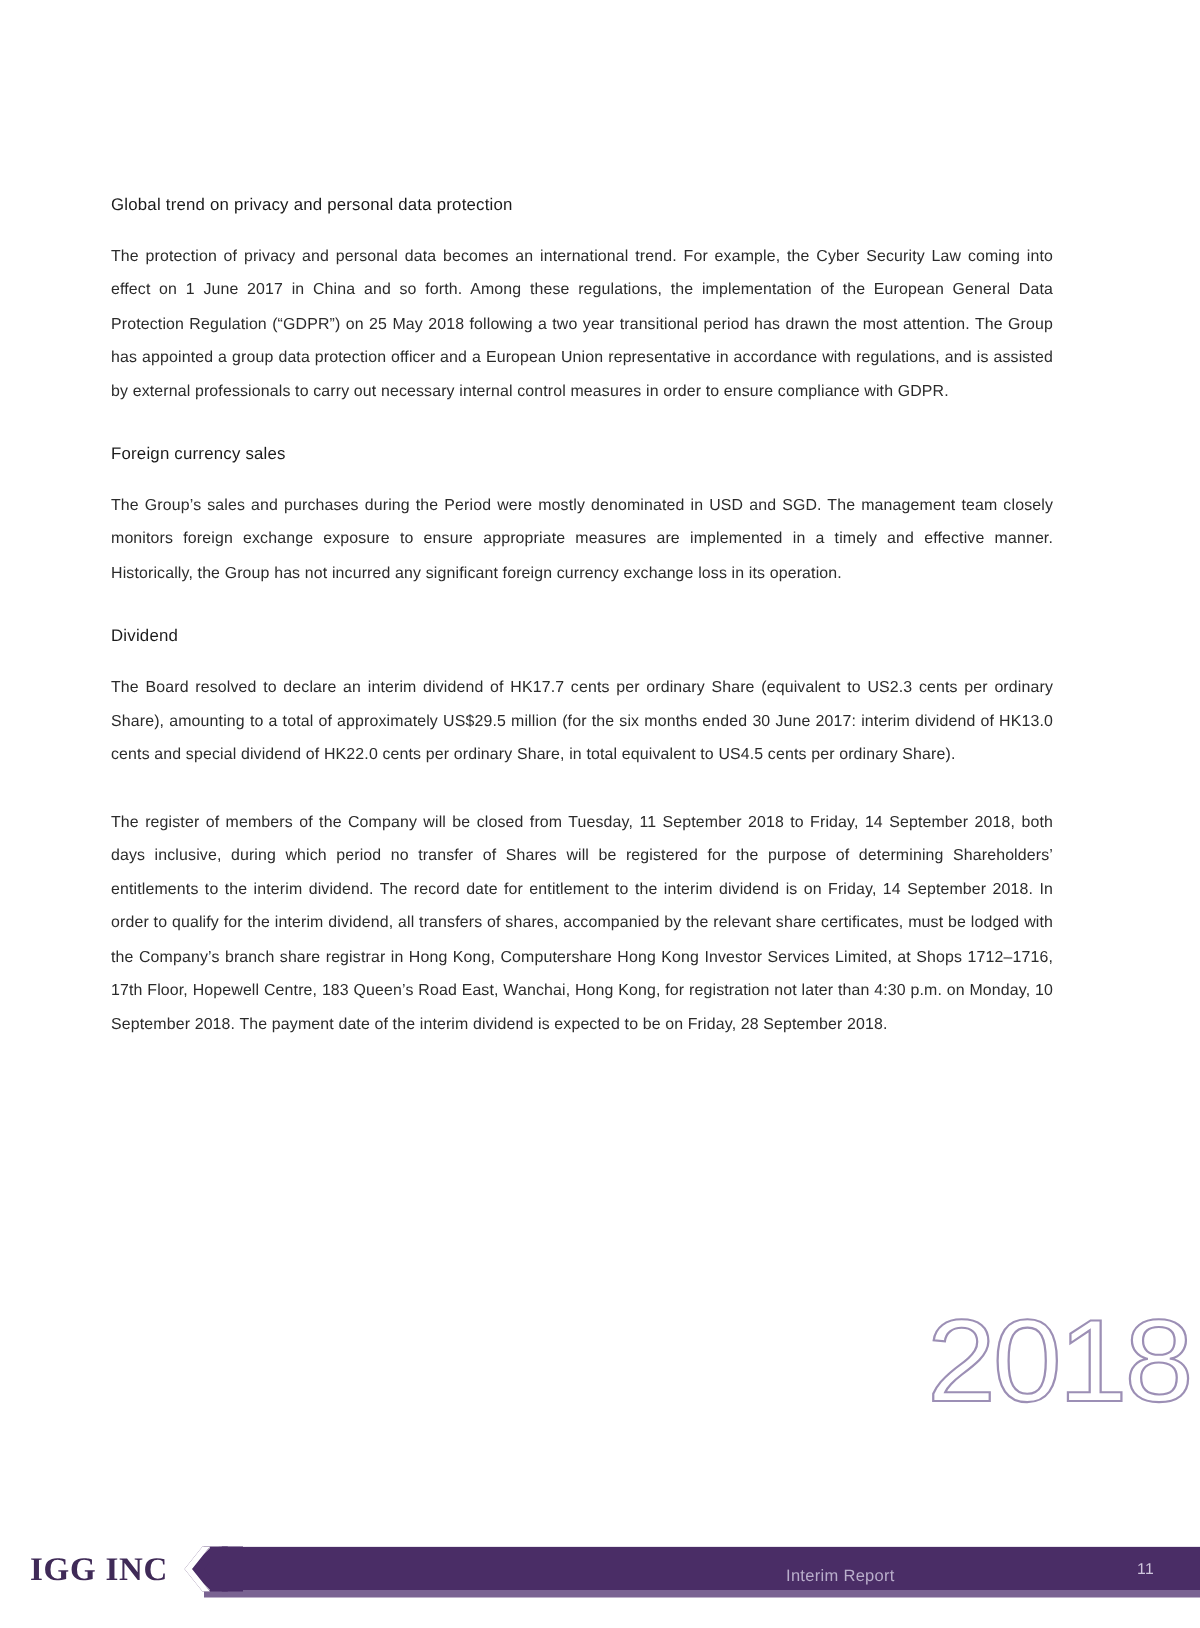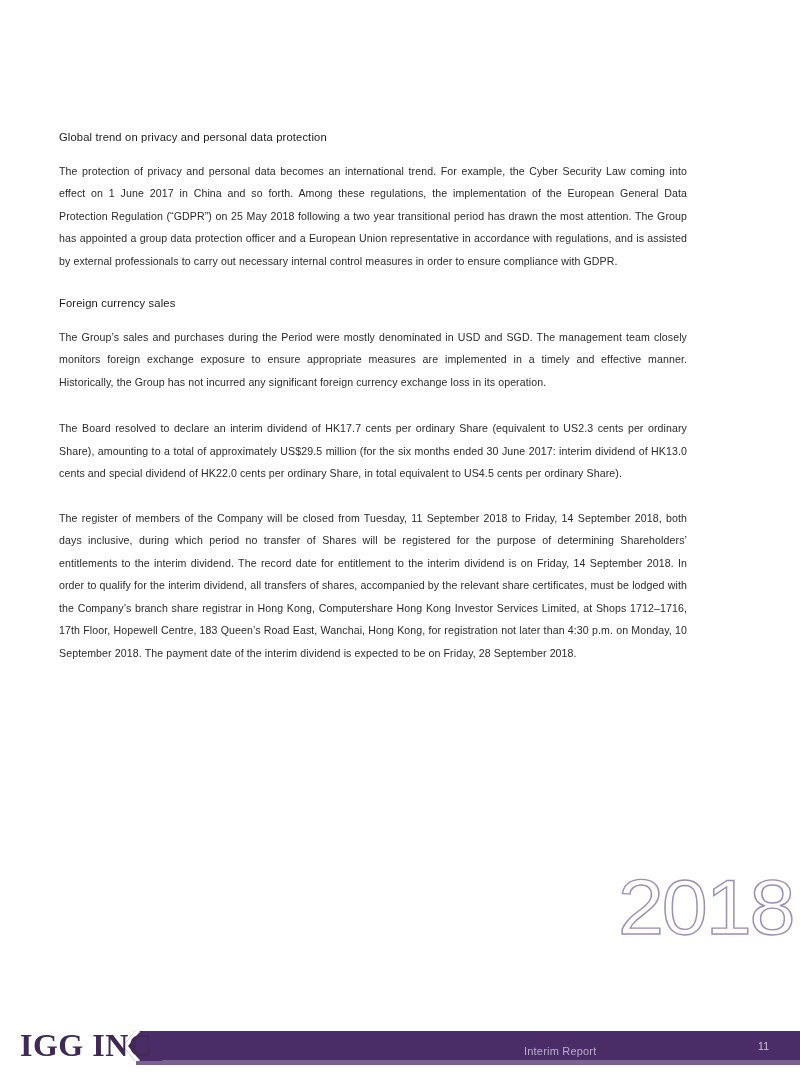--- a/index.html
+++ b/index.html
@@ -16,21 +16,21 @@
     overflow: hidden;
   }
 
   .page {
     position: absolute;
     inset: 0;
   }
 
   .content {
     position: absolute;
-    left: 59px;
+    left: 74px;
     top: 130px;
     width: 628px;
   }
 
   .section-heading {
     font-size: 11.2px;
     font-weight: 400;
     color: #1a1a1a;
     letter-spacing: 0.15px;
     margin: 0 0 14px 0;
@@ -107,21 +107,21 @@
   }
 
   .logo-text {
     position: absolute;
     left: 20px;
     top: 1031px;
     height: 29px;
     display: flex;
     align-items: center;
     font-family: "Liberation Serif", serif;
-    font-size: 32px;
+    font-size: 22px;
     font-weight: 700;
     color: #3f2a57;
     letter-spacing: 0.5px;
     z-index: 4;
     white-space: nowrap;
   }
 
   .interim-label {
     position: absolute;
     left: 524px;
@@ -158,20 +158,21 @@
 
   <div class="content">
 
     <h2 class="section-heading">Global trend on privacy and personal data protection</h2>
     <p class="body-para last-in-section">The protection of privacy and personal data becomes an international trend. For example, the Cyber Security Law coming into effect on 1 June 2017 in China and so forth. Among these regulations, the implementation of the European General Data Protection Regulation (“GDPR”) on 25 May 2018 following a two year transitional period has drawn the most attention. The Group has appointed a group data protection officer and a European Union representative in accordance with regulations, and is assisted by external professionals to carry out necessary internal control measures in order to ensure compliance with GDPR.</p>
 
     <h2 class="section-heading">Foreign currency sales</h2>
     <p class="body-para last-in-section">The Group’s sales and purchases during the Period were mostly denominated in USD and SGD. The management team closely monitors foreign exchange exposure to ensure appropriate measures are implemented in a timely and effective manner. Historically, the Group has not incurred any significant foreign currency exchange loss in its operation.</p>
 
 
+    <h2 class="section-heading">Dividend</h2>
     <p class="body-para">The Board resolved to declare an interim dividend of HK17.7 cents per ordinary Share (equivalent to US2.3 cents per ordinary Share), amounting to a total of approximately US$29.5 million (for the six months ended 30 June 2017: interim dividend of HK13.0 cents and special dividend of HK22.0 cents per ordinary Share, in total equivalent to US4.5 cents per ordinary Share).</p>
     <p class="body-para">The register of members of the Company will be closed from Tuesday, 11 September 2018 to Friday, 14 September 2018, both days inclusive, during which period no transfer of Shares will be registered for the purpose of determining Shareholders’ entitlements to the interim dividend. The record date for entitlement to the interim dividend is on Friday, 14 September 2018. In order to qualify for the interim dividend, all transfers of shares, accompanied by the relevant share certificates, must be lodged with the Company’s branch share registrar in Hong Kong, Computershare Hong Kong Investor Services Limited, at Shops 1712–1716, 17th Floor, Hopewell Centre, 183 Queen’s Road East, Wanchai, Hong Kong, for registration not later than 4:30 p.m. on Monday, 10 September 2018. The payment date of the interim dividend is expected to be on Friday, 28 September 2018.</p>
 
   </div>
 
   <div class="footer-region">
 
     <div class="year-graphic">2018</div>
 
     <div class="footer-bar"></div>

